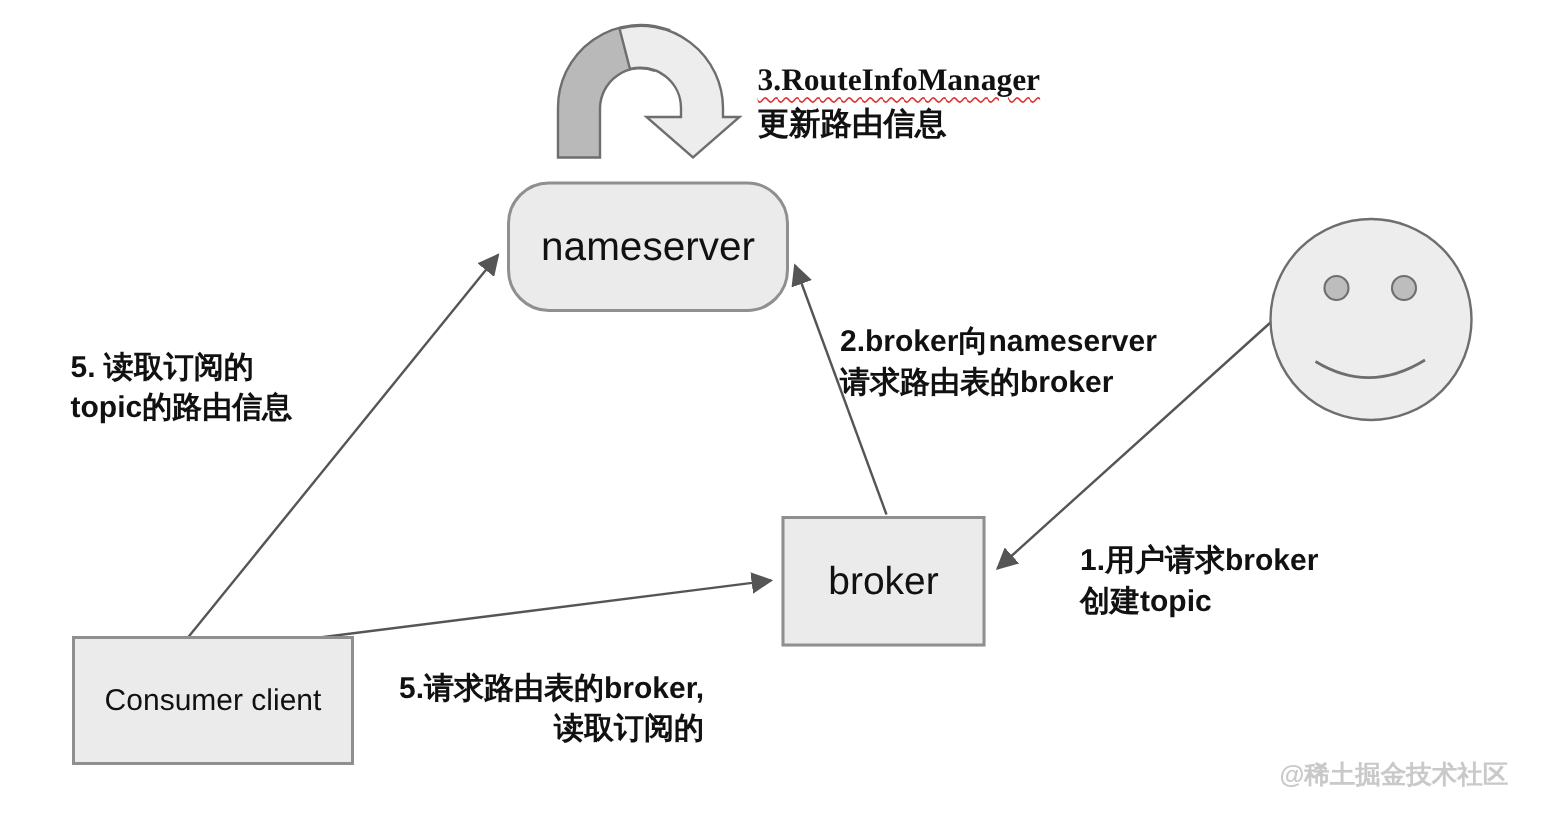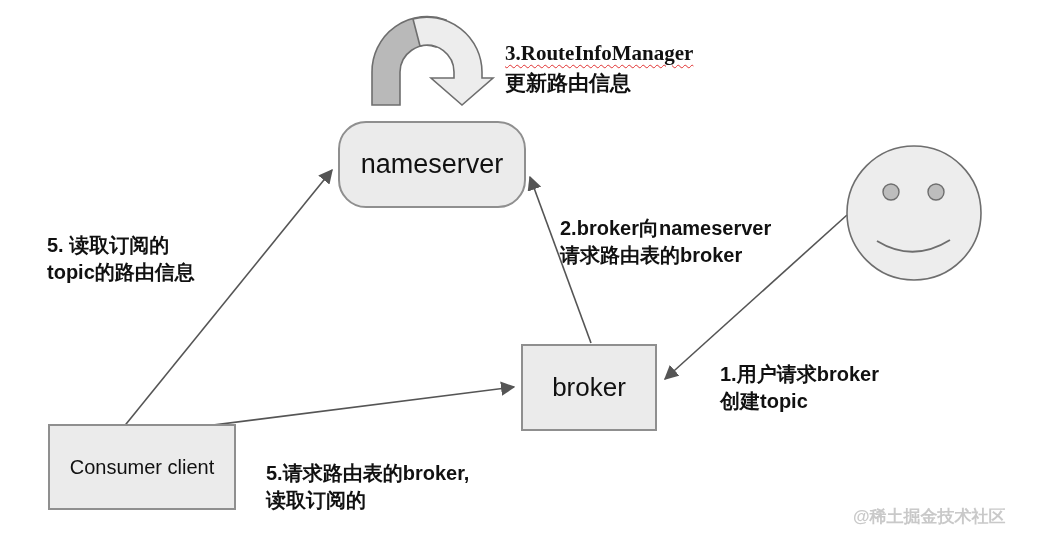--- a/index.html
+++ b/index.html
@@ -54,21 +54,21 @@
     font-weight: bold;
     color: var(--text);
     font-size: 20px;
     line-height: 27px;
     white-space: nowrap;
   }
   .annotation-step3 { left: 505px; top: 38px; font-size: 21px; line-height: 30px; }
   .annotation-step2 { left: 560px; top: 191px; margin-top: 24px; }
   .annotation-step4 { left: 47px;  top: 232px; }
   .annotation-step1 { left: 720px; top: 361px; }
-  .annotation-step5 { left: 266px; top: 460px; }
+  .annotation-step5 { left: 266px; top: 446px; text-align: right; }
 
   .spellcheck {
     text-decoration-line: underline;
     text-decoration-style: wavy;
     text-decoration-color: var(--spellcheck-underline);
     text-decoration-thickness: 1px;
     text-underline-offset: 4px;
     font-family: Liberation Serif, serif;
   }
   .watermark {

